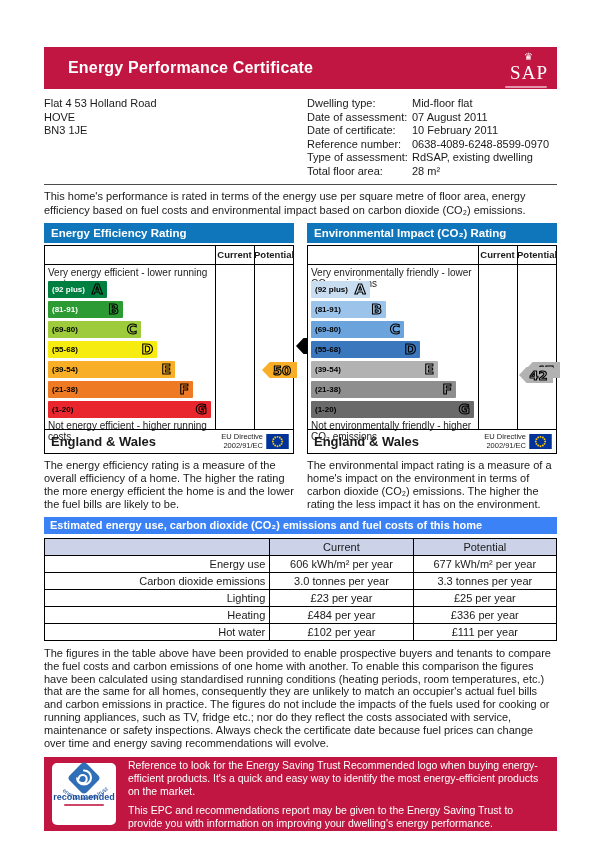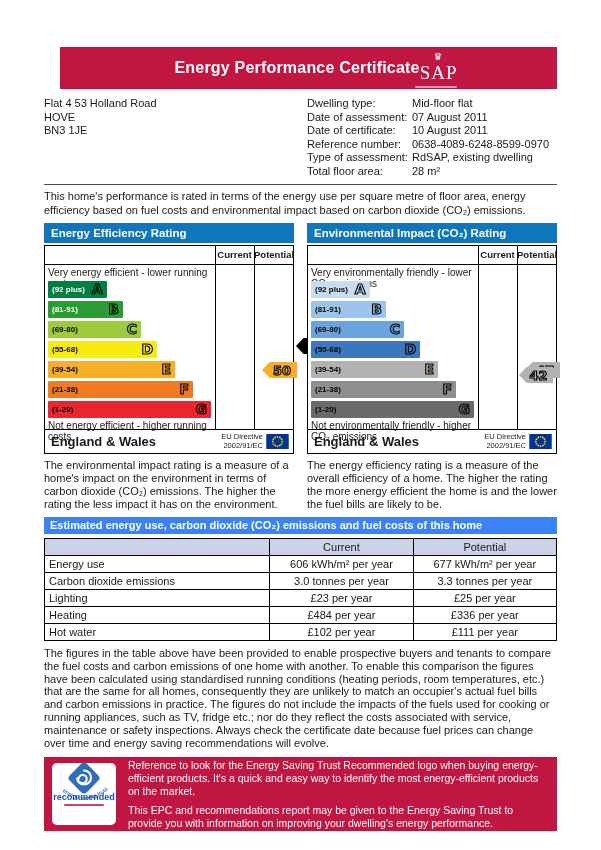--- a/index.html
+++ b/index.html
@@ -2,21 +2,21 @@
 <html><head>
 <meta charset="utf-8">
 <style>
   * { margin:0; padding:0; box-sizing:border-box; }
   html,body { background:#ffffff; }
   body { font-family:"Liberation Sans","DejaVu Sans",sans-serif; color:#1a1a1a; }
   .page { position:relative; width:601px; height:850px; background:#fff; overflow:hidden; }
   .content { position:absolute; left:44px; top:47px; width:513px; }
 
   
-  .epc-header { background:#c01641; height:42px; display:flex; align-items:center; justify-content:center; padding:0 10px 0 24px;margin-left:16px; }
+  .epc-header { background:#c01641; height:42px; display:flex; align-items:center; justify-content:space-between; padding:0 10px 0 24px; }
   .epc-title { color:#fff; font-weight:bold; font-size:16px; letter-spacing:.2px; }
   .sap-logo { color:#fff; font-family:"Liberation Serif","DejaVu Serif",serif; font-size:19px; display:flex; align-items:flex-end; line-height:1; padding-top:8px; position:relative; }
   .sap-a { position:relative; margin:0 1px; }
   .sap-crown { position:absolute; top:-11px; left:50%; transform:translateX(-50%); font-size:10px; font-family:"DejaVu Sans",sans-serif; }
   .sap-caption { position:absolute; bottom:-6px; right:0; width:42px; height:2px; background:rgba(255,255,255,.55); border-radius:1px; }
 
   
   .prop-row { display:flex; margin-top:8px; }
   .addr { width:263px; font-size:11px; line-height:13.5px; }
   .details { flex:1; font-size:11px; line-height:13.5px; }
@@ -60,21 +60,21 @@
 
   
   .explain-row { display:flex; gap:13px; margin-top:5px; }
   .explain { width:250px; font-size:11px; line-height:13px; }
 
   
   .banner { background:#3b82f6; color:#fff; font-weight:bold; font-size:11px; height:17px; line-height:17px; padding-left:6px; margin-top:6px; }
   table.cost { border-collapse:collapse; width:100%; margin-top:4px; }
   table.cost th, table.cost td { border:1px solid #000; font-size:11px; height:17px; padding:1px 4px; }
   table.cost th { background:#ccd3e9; font-weight:normal; text-align:center; }
-  table.cost td.lbl { text-align:left; width:44%; }
+  table.cost td.lbl { text-align:right; width:44%; }
   table.cost td.val { text-align:center; width:28%; }
 
   .save-line { text-align:center; font-weight:bold; font-size:11px; margin-top:7px; }
   .figures { font-size:11px; line-height:12.8px; margin-top:6px; width:513px; }
 
   
   .trust-box { background:#c01641; margin-top:8px; height:74px; display:flex; align-items:center; padding:6px 10px 6px 8px; gap:12px; }
   .est-logo { width:64px; height:62px; background:#fff; border-radius:5px; position:relative; flex-shrink:0; display:flex; flex-direction:column; align-items:center; }
   .est-swirl { margin-top:-2px; }
   .est-arc { position:absolute; top:2px; left:0; }
@@ -112,21 +112,21 @@
         <div class="detail-row">
             <span class="detail-label">Dwelling type:</span>
             <span class="detail-value">Mid-floor flat</span>
           </div>
         <div class="detail-row">
             <span class="detail-label">Date of assessment:</span>
             <span class="detail-value">07 August 2011</span>
           </div>
         <div class="detail-row">
             <span class="detail-label">Date of certificate:</span>
-            <span class="detail-value">10 August 2011</span>
+            <span class="detail-value">10 February 2011</span>
           </div>
         <div class="detail-row">
             <span class="detail-label">Reference number:</span>
             <span class="detail-value">0638-4089-6248-8599-0970</span>
           </div>
         <div class="detail-row">
             <span class="detail-label">Type of assessment:</span>
             <span class="detail-value">RdSAP, existing dwelling</span>
           </div>
         <div class="detail-row">
@@ -319,22 +319,22 @@
                     <circle cx="9.5" cy="3.67" r="1"></circle>
                 </g>
               </svg>
             </span>
           </div>
         </div>
       </div>
     </div>
 
     <div class="explain-row">
+      <div class="explain">The energy efficiency rating is a measure of the overall efficiency of a home. The higher the rating the more energy efficient the home is and the lower the fuel bills are likely to be.</div>
       <div class="explain">The environmental impact rating is a measure of a home's impact on the environment in terms of carbon dioxide (CO₂) emissions. The higher the rating the less impact it has on the environment.</div>
-      <div class="explain">The energy efficiency rating is a measure of the overall efficiency of a home. The higher the rating the more energy efficient the home is and the lower the fuel bills are likely to be.</div>
     </div>
 
     <div class="banner">Estimated energy use, carbon dioxide (CO₂) emissions and fuel costs of this home</div>
     <table class="cost">
       <tbody>
           <tr>
         <th class="lbl"></th>
         <th>Current</th>
         <th>Potential</th>
       </tr>

